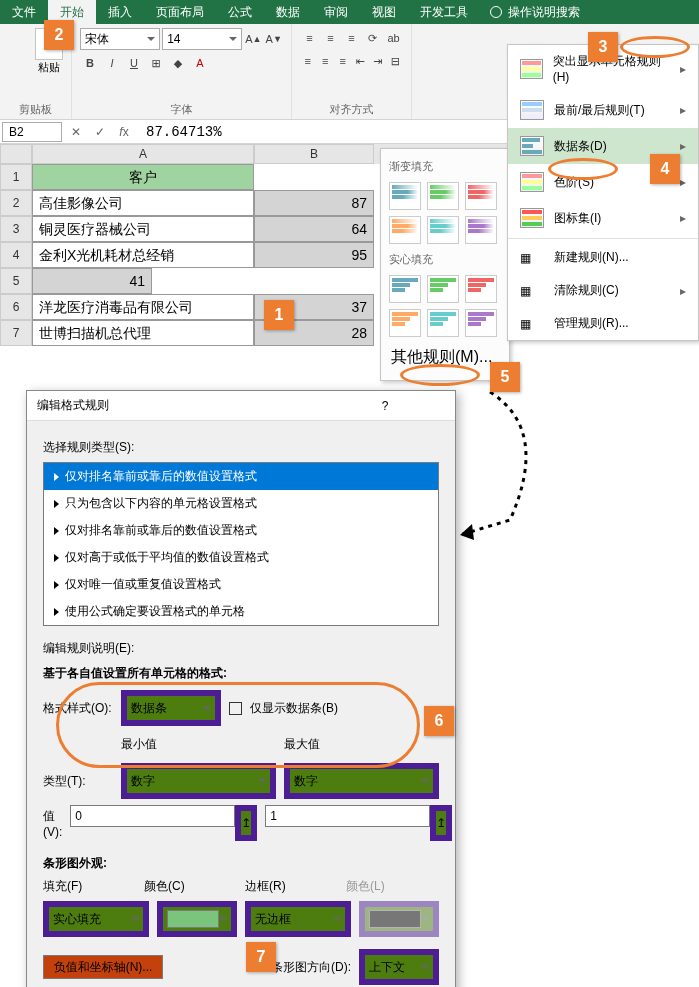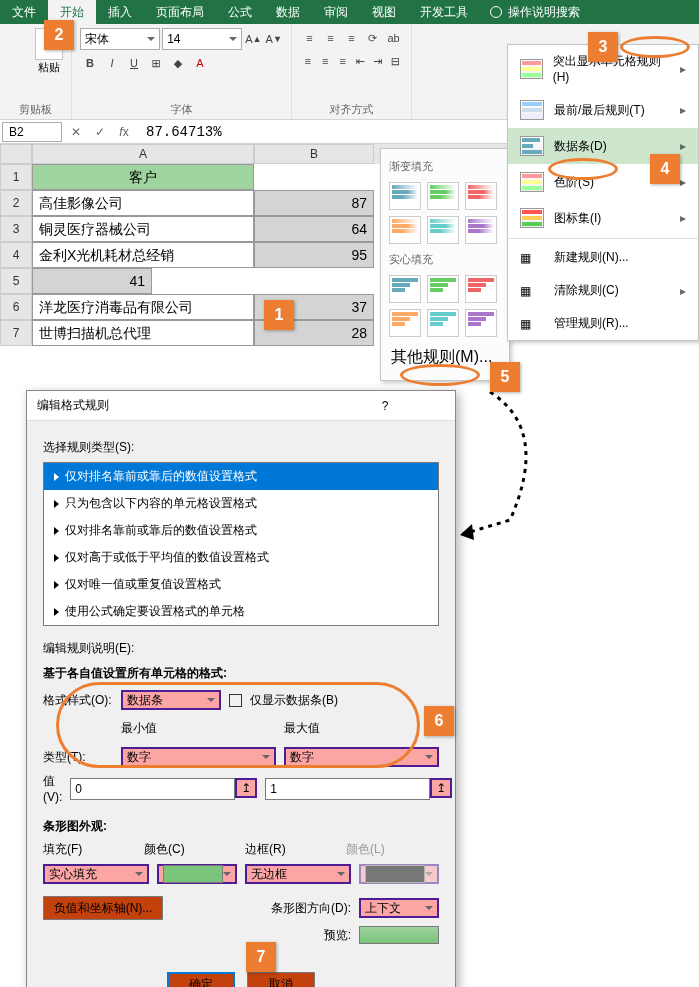--- a/index.html
+++ b/index.html
@@ -65,21 +65,21 @@
 .dlg-tb { width: 40px; height: 30px; display: flex; align-items: center; justify-content: center; }
 .dlg-tb.close { color: #fff; background: none; }
 .dlg-body { padding: 12px 16px; font-size: 12px; }
 .dlg-label { margin: 6px 0; }
 .rule-list { background: #fff; border: 1px solid #7a7a7a; }
 .rule-item { padding: 5px 10px; display: flex; align-items: center; gap: 6px; }
 .rule-item.sel { background: #0078d7; color: #fff; }
 .tri { width: 0; height: 0; border-top: 4px solid transparent; border-bottom: 4px solid transparent; border-left: 5px solid currentColor; }
 .dlg-section { margin-top: 14px; }
 .dlg-row { display: flex; align-items: center; gap: 8px; margin: 6px 0; }
-.dlg-select { background: #fca5a5; border: 2px solid #4c1d95; padding: 2px 4px; height: 20px; display: flex; align-items: center; justify-content: space-between; font-size: 12px; }
+.dlg-select { background: #4d7c0f; border: 6px solid #4c1d95; padding: 2px 4px; height: 36px; display: flex; align-items: center; justify-content: space-between; font-size: 12px; }
 .dlg-input { background: #fff; border: 1px solid #7a7a7a; padding: 2px 4px; height: 22px; font-size: 12px; }
 .dlg-col { flex: 1; }
 .dlg-col-hdr { font-size: 12px; margin-bottom: 4px; }
 .dlg-btns { display: flex; justify-content: center; gap: 12px; padding: 10px 0 14px; }
 .dlg-btn { width: 68px; height: 24px; border: 1px solid #7a7a7a; background: #c2410c; font-size: 12px; }
 .dlg-btn.primary { border: 2px solid #0078d7; }
 .checkbox { width: 13px; height: 13px; border: 1px solid #333; display: inline-block; }
 .color-sw { width: 60px; height: 18px; border: 1px solid #7a7a7a; }
 .preview-sw { width: 80px; height: 18px; border: 1px solid #7a7a7a; background: linear-gradient(#9fd39f,#7bc47b); }
 

